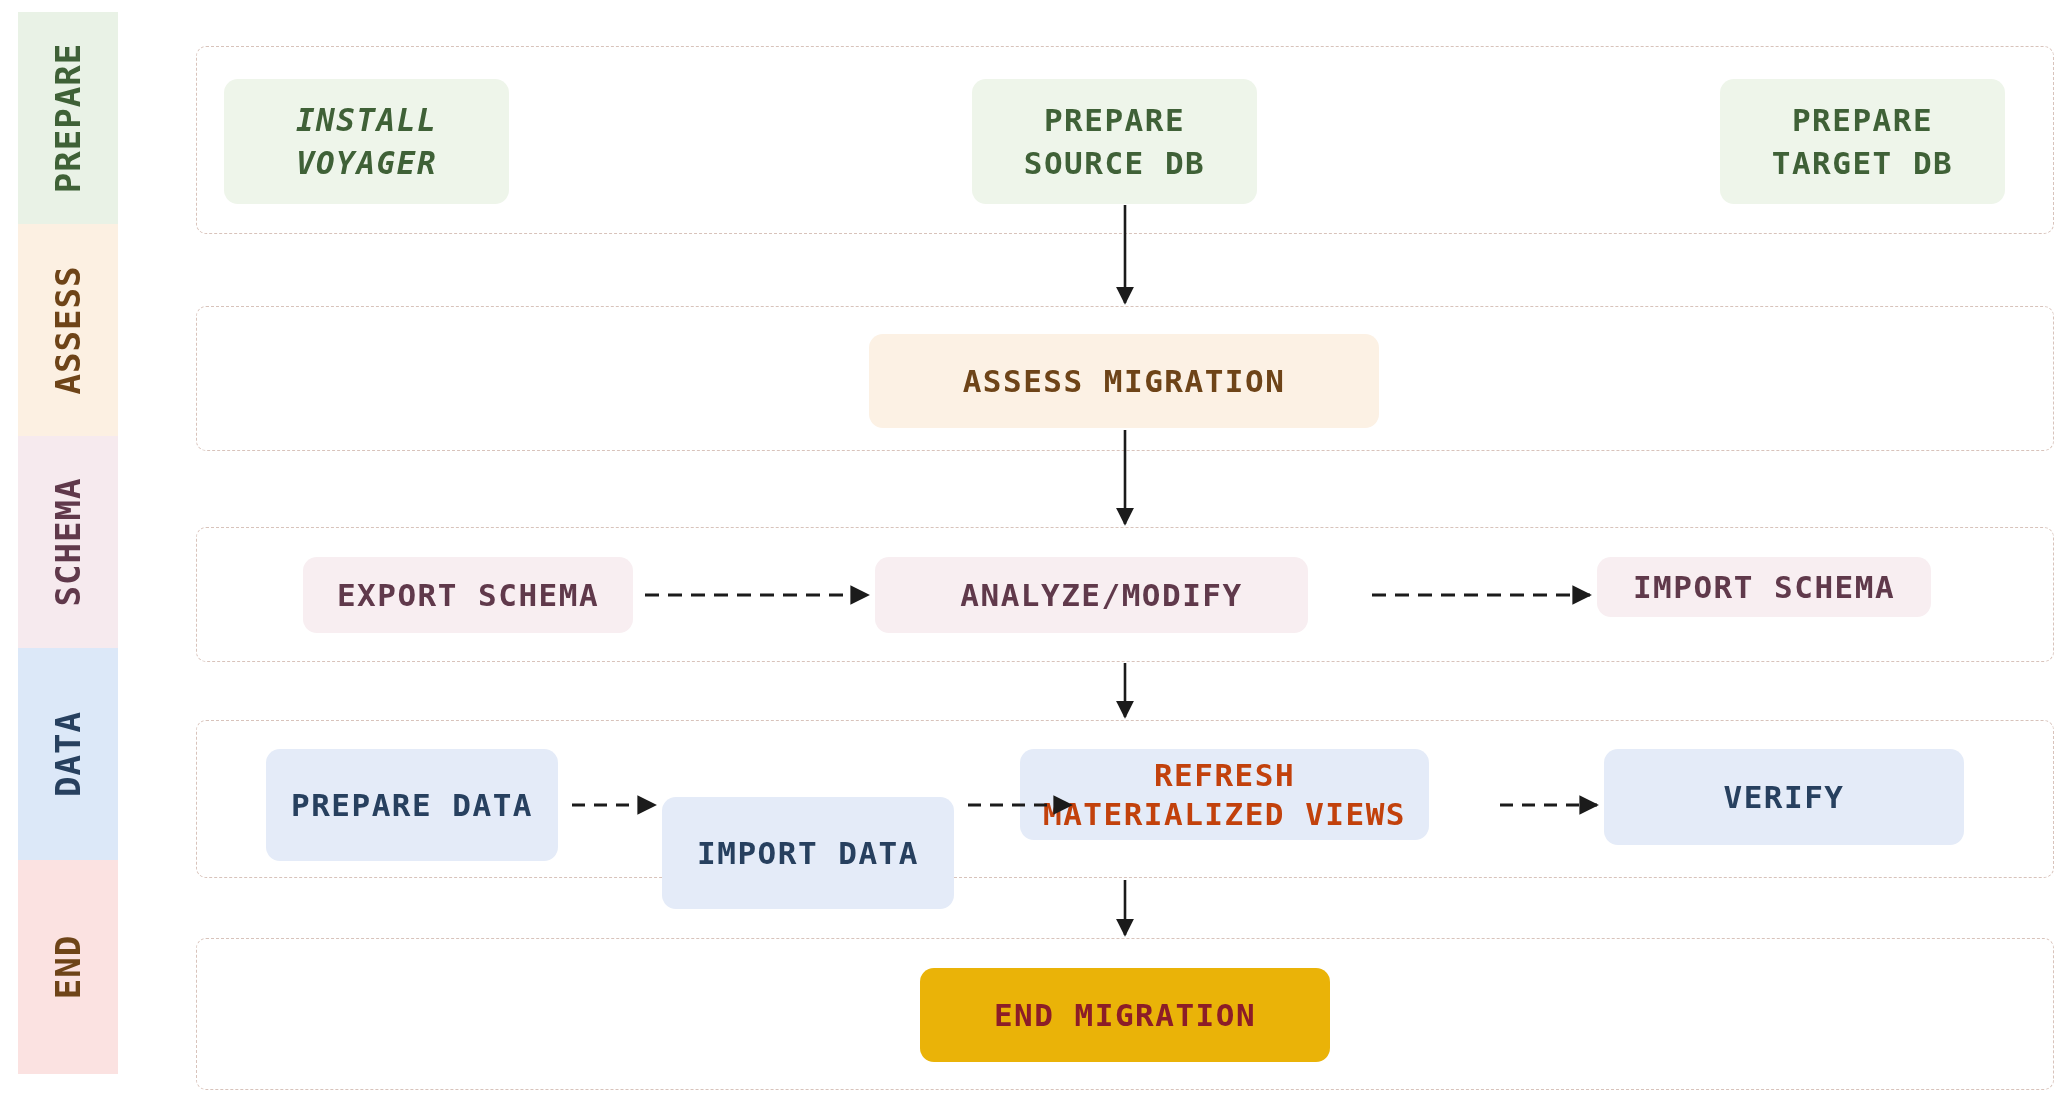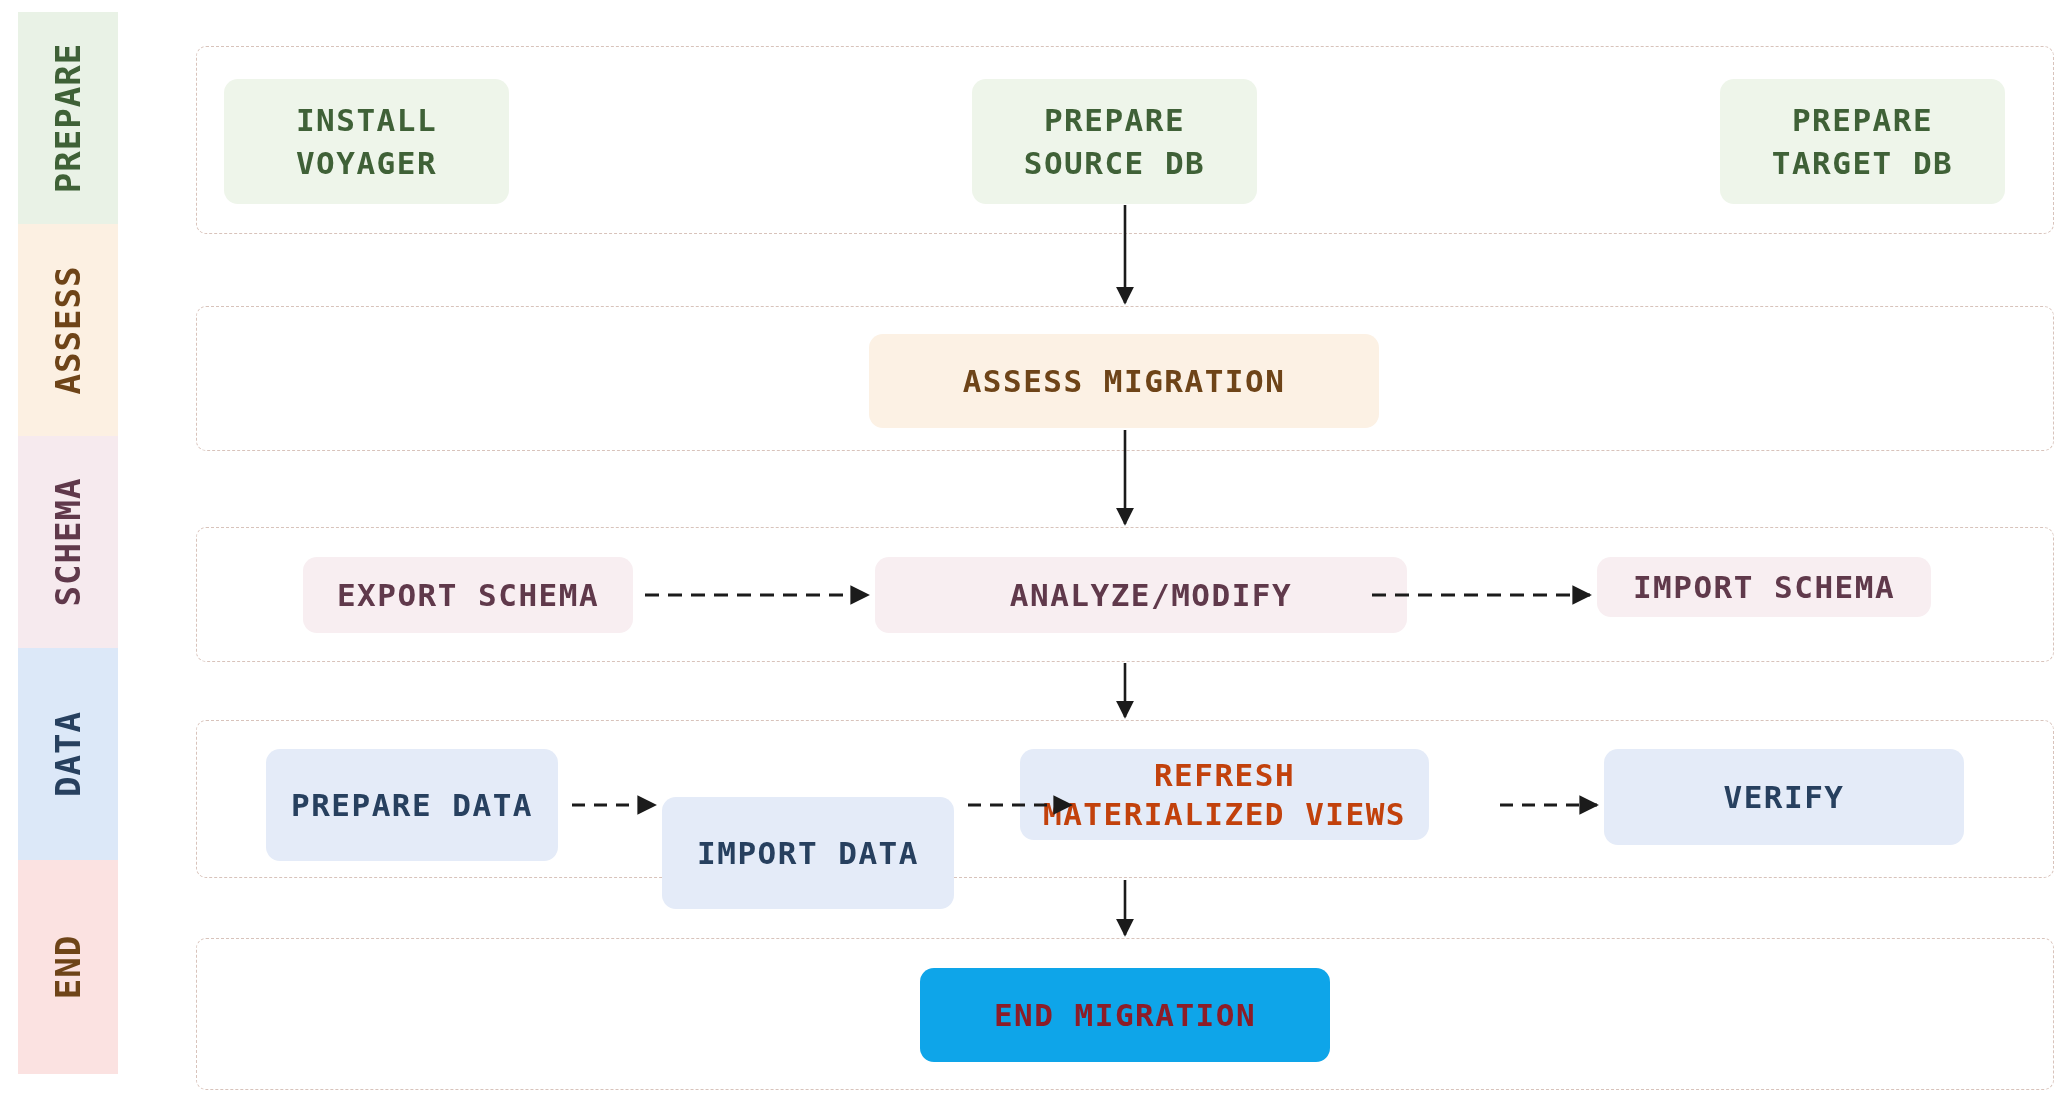--- a/index.html
+++ b/index.html
@@ -145,47 +145,47 @@
   <div class="stage" style="left:196px; top:46px; width:1858px; height:188px;"></div>
 
   <div class="stage" style="left:196px; top:306px; width:1858px; height:145px;"></div>
 
   <div class="stage" style="left:196px; top:527px; width:1858px; height:135px;"></div>
 
   <div class="stage" style="left:196px; top:720px; width:1858px; height:158px;"></div>
 
   <div class="stage" style="left:196px; top:938px; width:1858px; height:152px;"></div>
 
-  <div class="node" style="left:224px; top:79px; width:285px; height:125px; background:#eef5ea; color:#3f6137;">INSTALL
+  <div class="node" style="left:224px; top:79px; width:285px; height:125px; background:#eef5ea; color:#3f6137;font-style:italic;">INSTALL
 VOYAGER</div>
 
   <div class="node" style="left:972px; top:79px; width:285px; height:125px; background:#eef5ea; color:#3f6137;">PREPARE
 SOURCE DB</div>
 
   <div class="node" style="left:1720px; top:79px; width:285px; height:125px; background:#eef5ea; color:#3f6137;">PREPARE
 TARGET DB</div>
 
   <div class="node" style="left:869px; top:334px; width:510px; height:94px; background:#fcf1e4; color:#6e4418;">ASSESS MIGRATION</div>
 
   <div class="node" style="left:303px; top:557px; width:330px; height:76px; background:#f8eef1; color:#60394b;">EXPORT SCHEMA</div>
 
-  <div class="node" style="left:875px; top:557px; width:532px; height:76px; background:#f8eef1; color:#60394b;padding-left:20px;">ANALYZE/MODIFY</div>
+  <div class="node" style="left:875px; top:557px; width:433px; height:76px; background:#f8eef1; color:#60394b;padding-left:20px;">ANALYZE/MODIFY</div>
 
   <div class="node" style="left:1597px; top:557px; width:334px; height:60px; background:#f8eef1; color:#60394b;">IMPORT SCHEMA</div>
 
   <div class="node" style="left:266px; top:749px; width:292px; height:112px; background:#e4ebf8; color:#27405f;">PREPARE DATA</div>
 
   <div class="node" style="left:662px; top:749px; width:292px; height:112px; background:#e4ebf8; color:#27405f;margin-top:48px;">IMPORT DATA</div>
 
   <div class="node tight" style="left:1020px; top:749px; width:409px; height:91px; background:#e4ebf8; color:#c2410c;">REFRESH
 MATERIALIZED VIEWS</div>
 
   <div class="node" style="left:1604px; top:749px; width:360px; height:96px; background:#e4ebf8; color:#27405f;">VERIFY</div>
 
-  <div class="node" style="left:920px; top:968px; width:410px; height:94px; background:#0ea5e9; color:#8c1d28;">END MIGRATION</div>
+  <div class="node" style="left:920px; top:968px; width:410px; height:94px; background:#eab308; color:#8c1d28;">END MIGRATION</div>
 
   <svg class="arrow-svg" viewBox="0 0 2067 1105" xmlns="http://www.w3.org/2000/svg">
     <defs>
       <marker id="ah-solid" viewBox="0 0 10 10" refX="9" refY="5" markerWidth="7" markerHeight="7" orient="auto-start-reverse">
         <path d="M 0 0 L 10 5 L 0 10 z" fill="#1b1b1b"></path>
       </marker>
       <marker id="ah-dash" viewBox="0 0 10 10" refX="9" refY="5" markerWidth="7" markerHeight="7" orient="auto-start-reverse">
         <path d="M 0 0 L 10 5 L 0 10 z" fill="#1b1b1b"></path>
       </marker>
     </defs>

